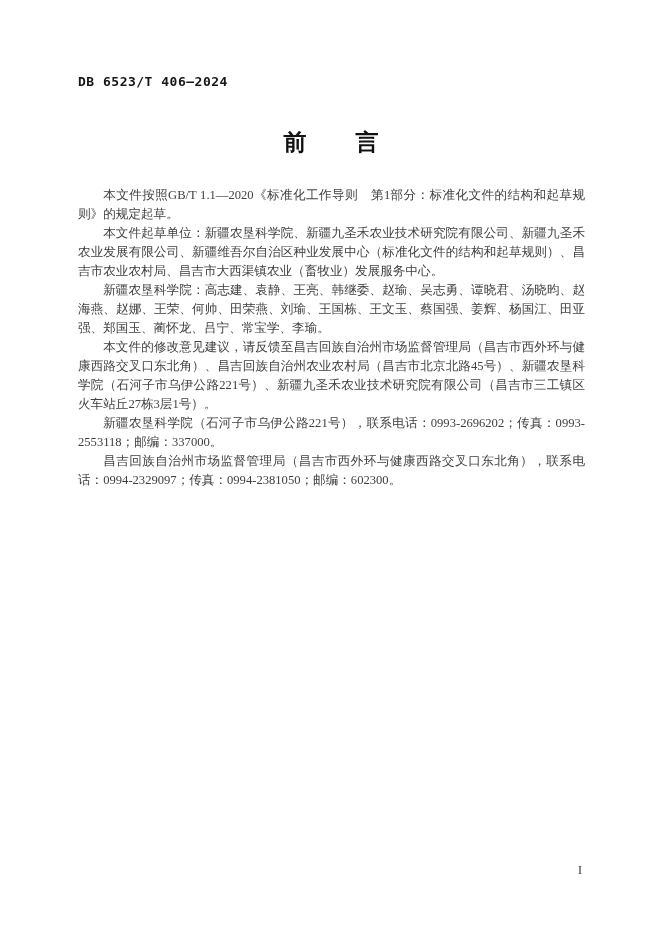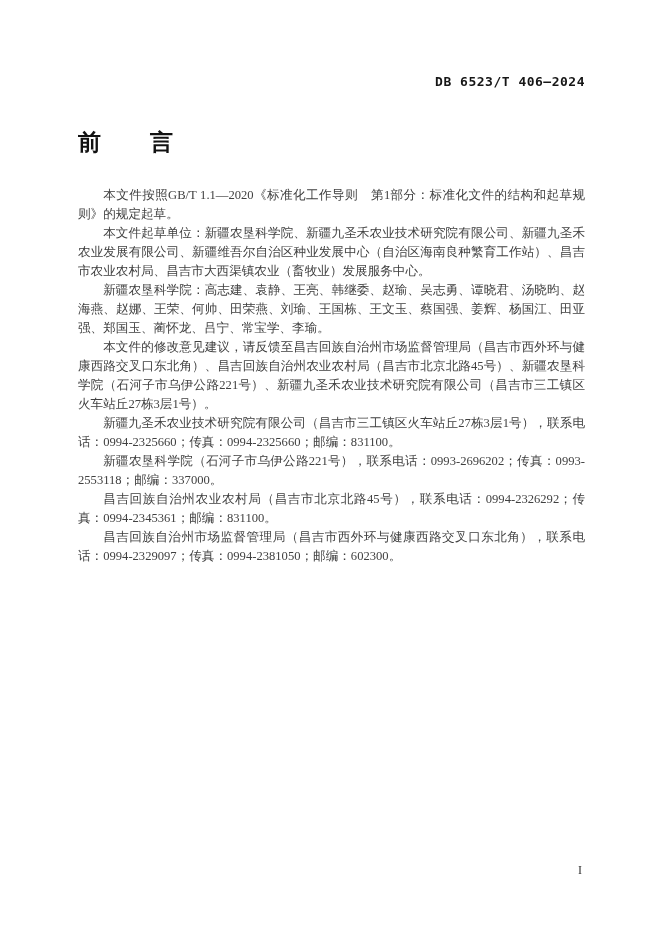--- a/index.html
+++ b/index.html
@@ -13,33 +13,33 @@
     height: 936px;
     margin: 0 auto;
     background: #ffffff;
     box-sizing: border-box;
     padding: 72px 77px 0 78px;
     color: #1d1d1d;
     font-family: "Liberation Serif", "DejaVu Serif", serif;
     overflow: hidden;
   }
   .doc-header {
-    text-align: right;
     height: 18px;
   }
   .doc-code {
     font-family: "DejaVu Sans Mono", "Liberation Mono", monospace;
     font-weight: 700;
     font-size: 13px;
     letter-spacing: 0.5px;
     color: #161616;
     white-space: nowrap;
   }
   .doc-title {
     margin: 38px 0 0 0;
+    text-align: center;
     font-family: "Liberation Sans", "DejaVu Sans", sans-serif;
     font-weight: 600;
     font-size: 23px;
     line-height: 28px;
     letter-spacing: 1px;
     color: #111111;
   }
   .doc-body {
     margin-top: 30px;
     font-size: 12.6px;
@@ -67,24 +67,22 @@
 <div class="page">
 
   <div class="doc-header">
     <span class="doc-code">DB 6523/T 406—2024</span>
   </div>
 
   <h1 class="doc-title">前　　言</h1>
 
   <div class="doc-body">
     <p>本文件按照GB/T 1.1—2020《标准化工作导则　第1部分：标准化文件的结构和起草规则》的规定起草。</p>
-    <p>本文件起草单位：新疆农垦科学院、新疆九圣禾农业技术研究院有限公司、新疆九圣禾农业发展有限公司、新疆维吾尔自治区种业发展中心（自治区海南良种繁育工作站）、昌吉市农业农村局、昌吉市大西渠镇农业（畜牧业）发展服务中心。</p>
+    <p>本文件起草单位：新疆农垦科学院、新疆九圣禾农业技术研究院有限公司、新疆九圣禾农业发展有限公司、新疆维吾尔自治区种业发展中心（标准化文件的结构和起草规则）、昌吉市农业农村局、昌吉市大西渠镇农业（畜牧业）发展服务中心。</p>
     <p>新疆农垦科学院：高志建、袁静、王亮、韩继委、赵瑜、吴志勇、谭晓君、汤晓昀、赵海燕、赵娜、王荣、何帅、田荣燕、刘瑜、王国栋、王文玉、蔡国强、姜辉、杨国江、田亚强、郑国玉、蔺怀龙、吕宁、常宝学、李瑜。</p>
     <p>本文件的修改意见建议，请反馈至昌吉回族自治州市场监督管理局（昌吉市西外环与健康西路交叉口东北角）、昌吉回族自治州农业农村局（昌吉市北京北路45号）、新疆农垦科学院（石河子市乌伊公路221号）、新疆九圣禾农业技术研究院有限公司（昌吉市三工镇区火车站丘27栋3层1号）。</p>
-    <p>新疆九圣禾农业技术研究院有限公司（昌吉市三工镇区火车站丘27栋3层1号），联系电话：0994-2325660；传真：0994-2325660；邮编：831100。</p>
     <p>新疆农垦科学院（石河子市乌伊公路221号），联系电话：0993-2696202；传真：0993-2553118；邮编：337000。</p>
-    <p>昌吉回族自治州农业农村局（昌吉市北京北路45号），联系电话：0994-2326292；传真：0994-2345361；邮编：831100。</p>
     <p>昌吉回族自治州市场监督管理局（昌吉市西外环与健康西路交叉口东北角），联系电话：0994-2329097；传真：0994-2381050；邮编：602300。</p>
   </div>
 
   <div class="page-number">I</div>
 
 </div>
 
 </body></html>

